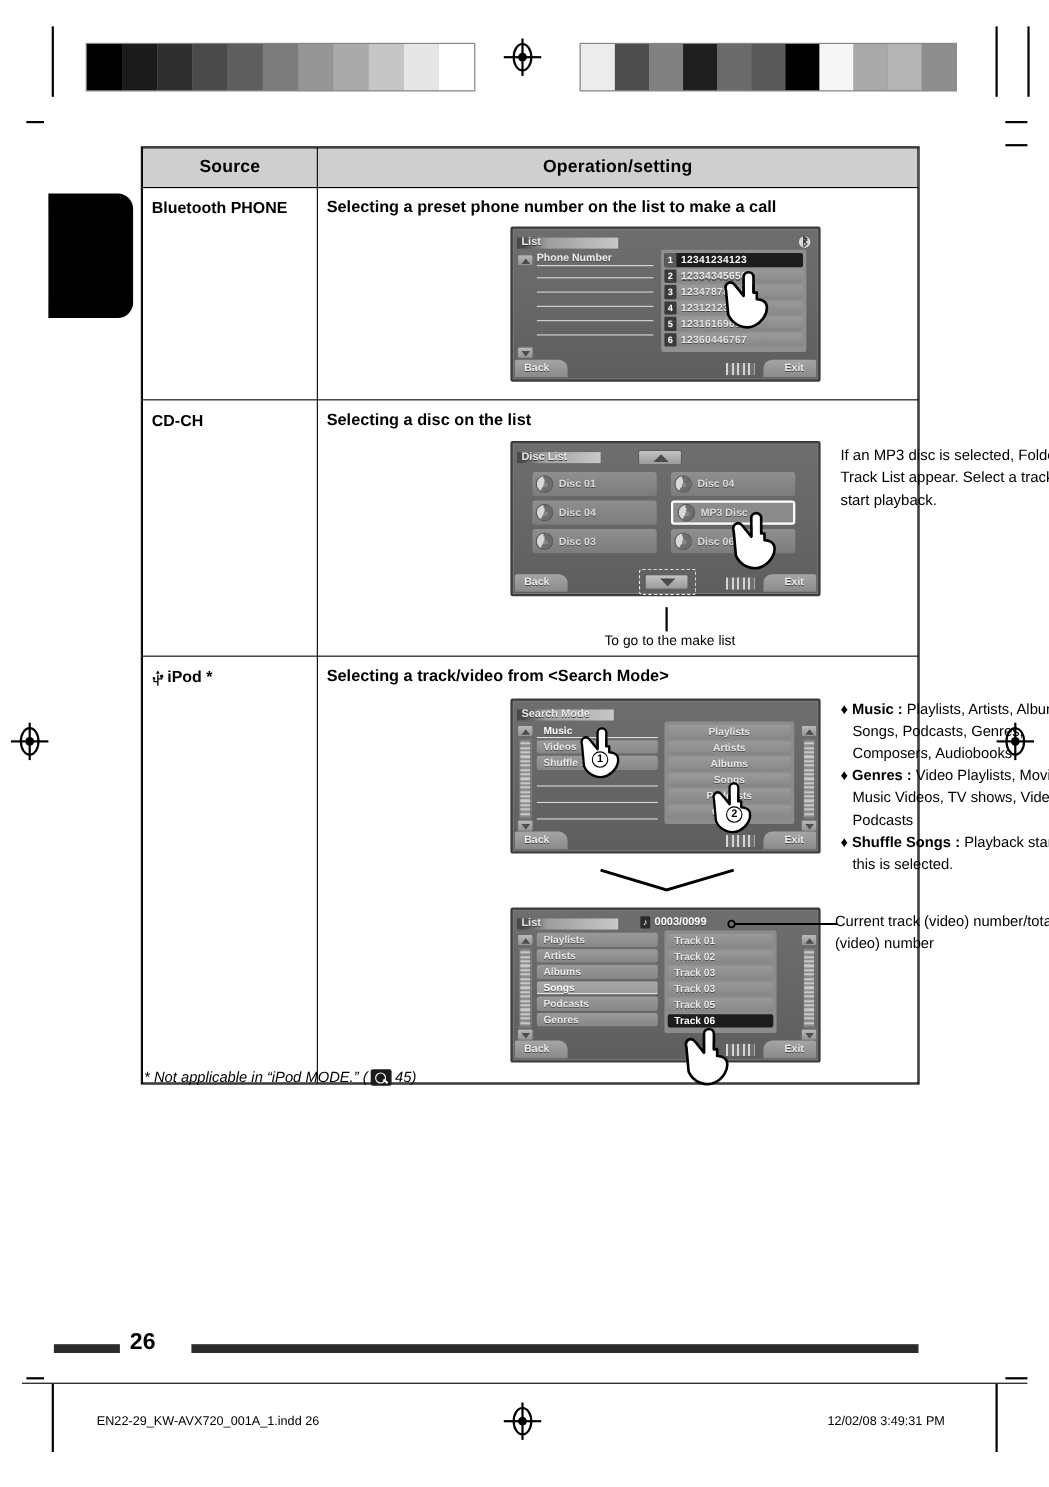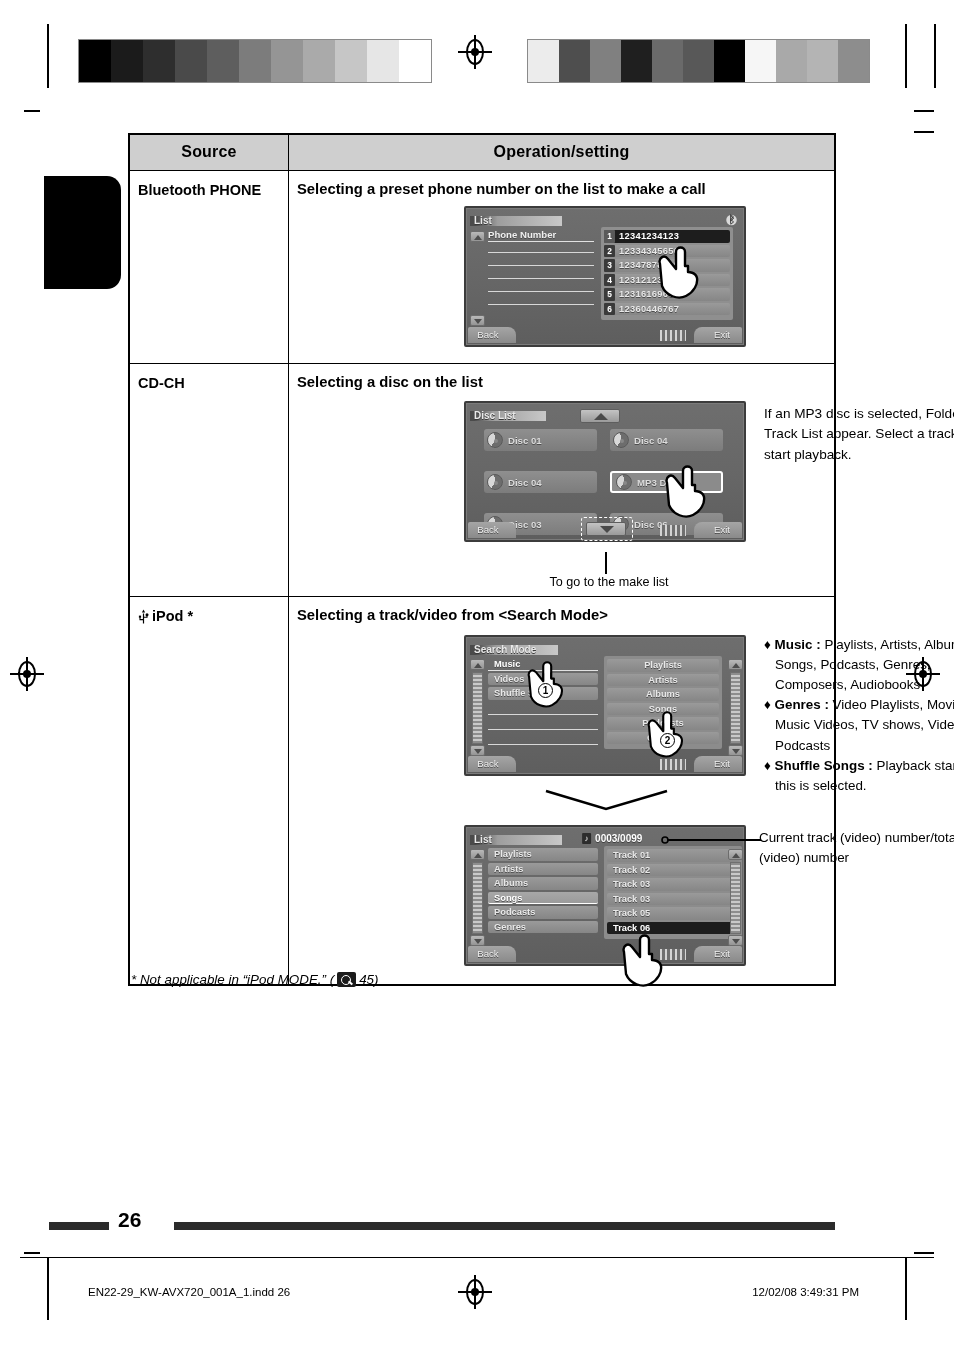--- a/index.html
+++ b/index.html
@@ -100,21 +100,21 @@
   .litem.empty { background:transparent; border-bottom:1px solid #d8d8d8; border-radius:0; height:11px;}
   .litem.num { padding-left:0; display:flex; align-items:center; gap:4px; }
   .litem.num .idx {
     display:inline-block; width:11px; text-align:center; background:#3a3a3a; color:#fff;
     font-size:8.4px; height:12.5px; line-height:12.5px; border-radius:1px;
   }
   .litem.num.sel .idx { background:#5a5a5a; }
   .litem.num .val { letter-spacing:.3px; }
 
   .disc-btn {
-    height:22px; margin-bottom:20px; display:flex; align-items:center; gap:5px;
+    height:22px; margin-bottom:4px; display:flex; align-items:center; gap:5px;
     background:linear-gradient(180deg,#8f8f8f,#7c7c7c);
     border-radius:3px; padding-left:3px;
     font-weight:bold; font-size:9.6px; color:#dcdcdc; text-shadow:0 1px 0 #4e4e4e;
   }
   .disc-btn.selected { background:#8b8b8b; border:2px solid #fff; padding-left:4px; }
   .disc-ico { width:16px; height:16px; border-radius:50%;
       background:conic-gradient(from 210deg,#d8d8d8 0 40%,#6d6d6d 40% 100%);
       border:1px solid #5a5a5a; flex:none; position:relative; }
   .disc-ico::after { content:""; position:absolute; left:6px; top:6px; width:4px; height:4px;
       border-radius:50%; background:#888; }
@@ -137,21 +137,21 @@
   }
   .wide-arrow::after{ content:""; position:absolute; left:13px; top:3px;
     border-left:7px solid transparent; border-right:7px solid transparent; }
   .wide-arrow.up::after   { border-bottom:7px solid #4a4a4a; }
   .wide-arrow.down::after { border-top:7px solid #4a4a4a; }
   .dash-ring { position:absolute; border:1.4px dashed #ffffff; border-radius:3px; }
 
   .btn-back, .btn-exit {
     position:absolute; bottom:2px; height:16px; min-width:48px;
     background:linear-gradient(180deg,#a5a5a5,#8a8a8a);
-    font-weight:normal; font-size:9.6px; color:#ececec; text-shadow:0 1px 0 #4a4a4a;
+    font-weight:bold; font-size:9.6px; color:#ececec; text-shadow:0 1px 0 #4a4a4a;
     line-height:16px; text-align:center;
   }
   .btn-back { left:2px; border-radius:2px 8px 0 0; padding-right:8px; }
   .btn-exit { right:2px; border-radius:8px 2px 0 0; padding-left:8px; }
   .grip { position:absolute; bottom:4px; right:58px; width:26px; height:11px;
     background-image: repeating-linear-gradient(90deg,#d4d4d4 0 2px,#6f6f6f 2px 5px); }
 
   .track-count { position:absolute; left:50%; top:6px; transform:translateX(-38%);
       font-weight:bold; font-size:10px; color:#fff; text-shadow:0 1px 0 #3f3f3f;
       display:flex; align-items:center; gap:4px; z-index:4;}
@@ -509,21 +509,21 @@
 
               <div class="listcol" style="left:22px; top:0; width:110px;" id="tl-left">
                       <div class="litem">Playlists</div>
                       <div class="litem">Artists</div>
                       <div class="litem">Albums</div>
                       <div class="litem hl" style="background: linear-gradient(rgb(168, 168, 168), rgb(155, 155, 155)); border-bottom: 1.4px solid rgb(255, 255, 255);">Songs</div>
                       <div class="litem">Podcasts</div>
                       <div class="litem">Genres</div>
                     </div>
 
-              <div class="listcol" style="left:138px; top:-2px; width:138px; background:#8c8c8c; padding:3px; border-radius:2px;" id="tl-right">
+              <div class="listcol" style="left:138px; top:-2px; width:102px; background:#8c8c8c; padding:3px; border-radius:2px;" id="tl-right">
                       <div class="litem">Track 01</div>
                       <div class="litem">Track 02</div>
                       <div class="litem">Track 03</div>
                       <div class="litem">Track 03</div>
                       <div class="litem">Track 05</div>
                       <div class="litem sel">Track 06</div>
                     </div>
 
               <div class="arrow-btn up" style="position:absolute;left:262px; top:1px;"></div>
               <div class="rail" style="position:absolute;left:264px; top:14px; height:72px;"></div>

